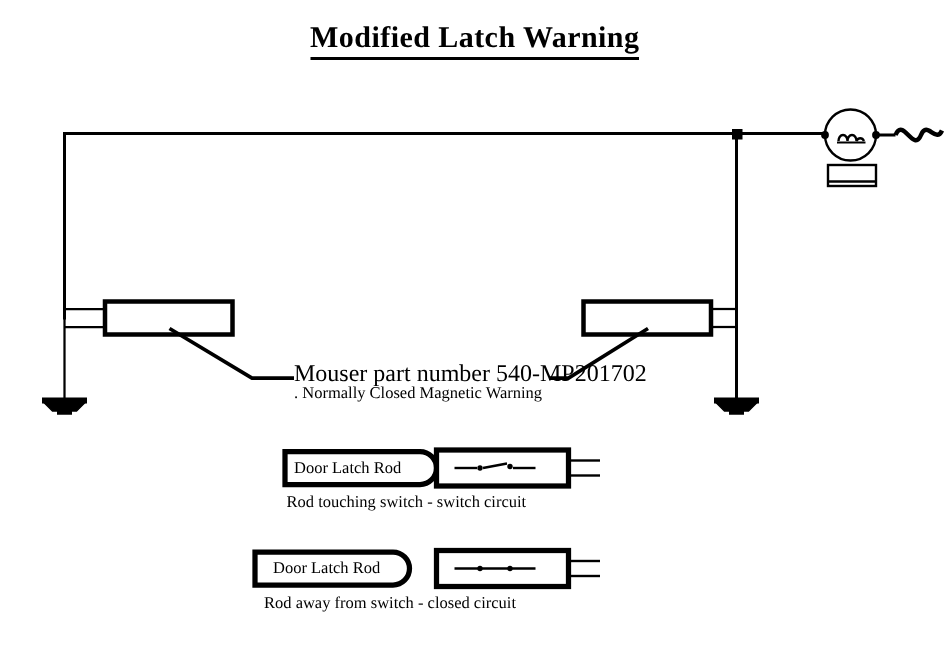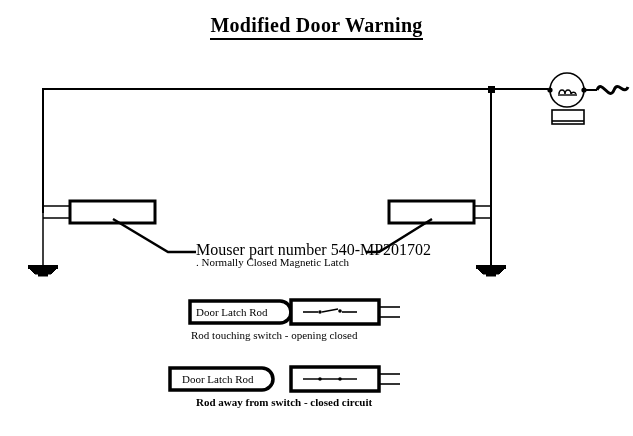--- a/index.html
+++ b/index.html
@@ -62,33 +62,32 @@
     left: 191px;
     top: 329px;
     font-size: 11px;
   }
   #rod-label-2 {
     left: 182px;
     top: 373px;
     font-size: 11px;
   }
   #cap-2 {
-    left: 196px;
+    left: 176px;
     top: 396px;
     font-size: 11px;
-    font-weight: bold;
   }
 </style>
 </head>
 <body>
 
 <div id="page">
 
   <div id="title">
-    <span class="t-inner">Modified Door Warning</span>
+    <span class="t-inner">Modified Latch Warning</span>
   </div>
 
   <svg class="svg-layer" width="633" height="436">
 
     <g stroke="#000" fill="none">
 
       <line x1="42" y1="89" x2="548" y2="89" stroke-width="2"></line>
 
       <line x1="43" y1="89" x2="43" y2="213" stroke-width="2"></line>
 
@@ -173,21 +172,21 @@
         <circle cx="320" cy="379" r="1.8" fill="#000" stroke="none"></circle>
         <circle cx="340" cy="379" r="1.8" fill="#000" stroke="none"></circle>
       </g>
       <line x1="379" y1="374" x2="400" y2="374" stroke="#000" stroke-width="1.6"></line>
       <line x1="379" y1="384" x2="400" y2="384" stroke="#000" stroke-width="1.6"></line>
     </g>
 
   </svg>
 
   <div class="lbl" id="ann-line1">Mouser part number 540-MP201702</div>
-  <div class="lbl" id="ann-line2">. Normally Closed Magnetic Latch</div>
+  <div class="lbl" id="ann-line2">. Normally Closed Magnetic Warning</div>
 
   <div class="lbl" id="rod-label-1">Door Latch Rod</div>
-  <div class="lbl" id="cap-1">Rod touching switch - opening closed</div>
+  <div class="lbl" id="cap-1">Rod touching switch - switch circuit</div>
 
   <div class="lbl" id="rod-label-2">Door Latch Rod</div>
   <div class="lbl" id="cap-2">Rod away from switch - closed circuit</div>
 
 </div>
 
 </body></html>

